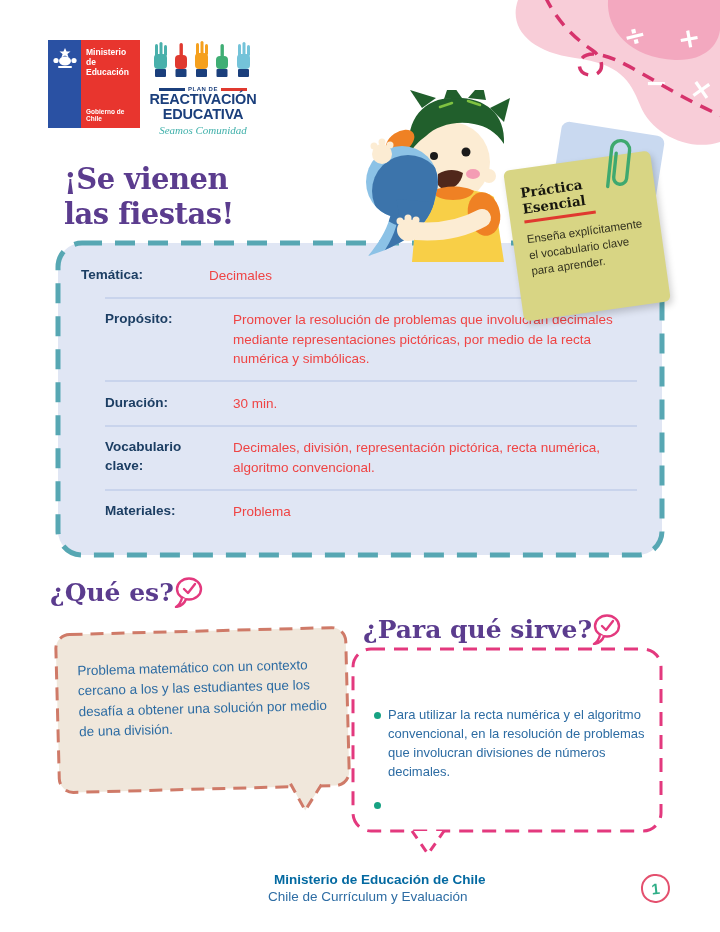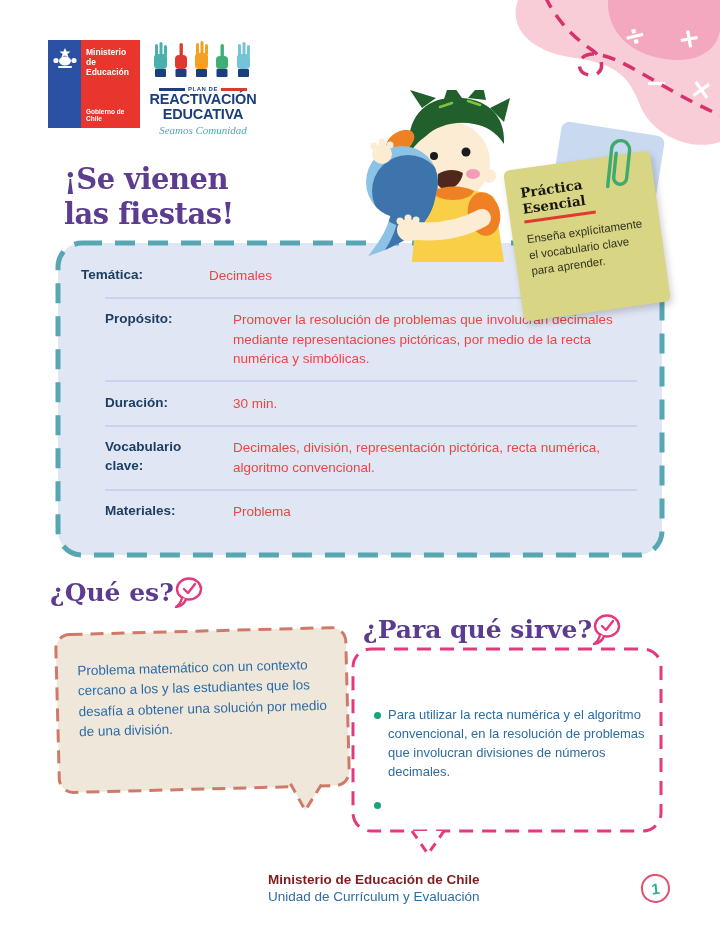--- a/index.html
+++ b/index.html
@@ -99,21 +99,21 @@
   .pink-box { position:absolute; left:350px; top:646px; width:314px; height:214px; z-index:2; }
   .pink-box > svg { position:absolute; inset:0; }
   .bullet-list { position:absolute; left:24px; right:16px; top:36px; list-style:none;margin-top:24px; }
   .bullet-list li { position:relative; padding-left:14px; margin-bottom:15px;
     font-size:13px; color:#2d6ca3; line-height:1.45; }
   .bullet-dot { position:absolute; left:0; top:6px; width:7px; height:7px;
     border-radius:50%; background:#17a283; display:block; }
 
   
   .footer { position:absolute; left:268px; top:872px; z-index:2; }
-  .footer-line1 { font-size:13.5px; font-weight:bold; color:#7f1d1d; }
+  .footer-line1 { font-size:13.5px; font-weight:bold; color:#0369a1;margin-left:6px; }
   .footer-line2 { font-size:13.5px; color:#2e6da4; margin-top:2px; }
   .page-num {
     position:absolute; left:641px; top:874px; width:29px; height:29px;
     border:2.5px solid #e4506e; border-radius:50% 48% 52% 50%;
     display:flex; align-items:center; justify-content:center;
     color:#2fae87; font-weight:bold; font-size:15px; transform:rotate(-6deg); z-index:2;
   }
 </style>
 </head>
 <body>
@@ -326,17 +326,17 @@
         <span>Para utilizar la recta numérica y el algoritmo convencional, en la resolución de problemas que involucran divisiones de números decimales.</span>
       </li>
       <li>
         <span class="bullet-dot"></span>
       </li>
     </ul>
   </div>
 
   <div class="footer">
     <div class="footer-line1">Ministerio de Educación de Chile</div>
-    <div class="footer-line2">Unidad de Currículum y Evaluación</div>
+    <div class="footer-line2">Chile de Currículum y Evaluación</div>
   </div>
   <div class="page-num">1</div>
 
 </div>
 
 </body></html>

